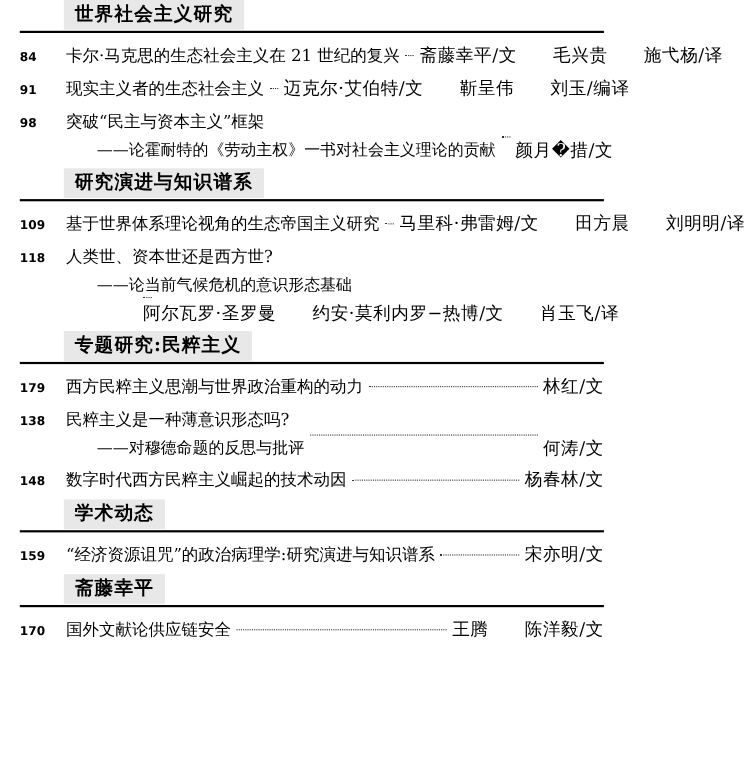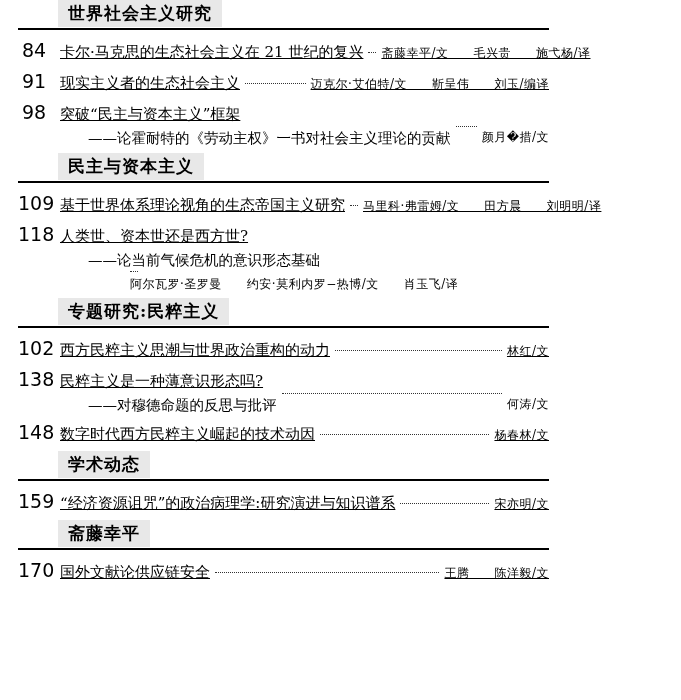--- a/index.html
+++ b/index.html
@@ -57,50 +57,50 @@
     display: flex;
     align-items: baseline;
     margin: 0;
     padding: 3px 0 3px 0;
     font-size: 14.5px;
     line-height: 22px;
   }
   .entry .pg {
     width: 32px;
     min-width: 32px;
-    text-align: center;
+    text-align: left;
     padding-right: 10px;
     font-family: "DejaVu Sans", "Liberation Sans", sans-serif;
-    font-size: 19px;
+    font-size: 11px;
     color: #000;
+    font-weight: bold;
   }
   .entry .body {
     flex: 1 1 auto;
     display: flex;
     align-items: baseline;
     min-width: 0;
-    text-decoration: underline;
   }
   .ttl {
     font-family: "DejaVu Serif", "Liberation Serif", serif;
     font-size: 15px;
     white-space: nowrap;
   }
   .dots {
     flex: 1 1 auto;
     min-width: 8px;
     margin: 0 5px;
     border-bottom: 1px dotted #333;
     position: relative;
     top: -4px;
     height: 1px;
   }
   .auth {
     font-family: "DejaVu Serif", "Liberation Serif", serif;
-    font-size: 12px;
+    font-size: 16px;
     white-space: nowrap;
     letter-spacing: 0.5px;
   }
   
   .subline {
     display: flex;
     align-items: flex-start;
     padding: 1px 0 3px 0;
     margin-left: 42px;
   }
@@ -156,21 +156,21 @@
     <div class="subline">
       <span class="lead">——论霍耐特的《劳动主权》一书对社会主义理论的贡献</span>
       <span class="dots"></span>
       <span class="auth">颜月�措/文</span>
     </div>
   </div>
 
   <div class="section">
     <div class="sec-head">
       <div class="rule"></div>
-      <div class="title">民主与资本主义</div>
+      <div class="title">研究演进与知识谱系</div>
     </div>
     <div class="entry">
       <div class="pg">109</div>
       <div class="body">
         <span class="ttl">基于世界体系理论视角的生态帝国主义研究</span>
         <span class="dots"></span>
         <span class="auth">马里科·弗雷姆/文　　田方晨　　刘明明/译</span>
       </div>
     </div>
     <div class="entry">
@@ -189,21 +189,21 @@
       <span class="auth">阿尔瓦罗·圣罗曼　　约安·莫利内罗−热博/文　　肖玉飞/译</span>
     </div>
   </div>
 
   <div class="section">
     <div class="sec-head">
       <div class="rule"></div>
       <div class="title">专题研究:民粹主义</div>
     </div>
     <div class="entry">
-      <div class="pg">102</div>
+      <div class="pg">179</div>
       <div class="body">
         <span class="ttl">西方民粹主义思潮与世界政治重构的动力</span>
         <span class="dots"></span>
         <span class="auth">林红/文</span>
       </div>
     </div>
     <div class="entry">
       <div class="pg">138</div>
       <div class="body">
         <span class="ttl">民粹主义是一种薄意识形态吗?</span>

